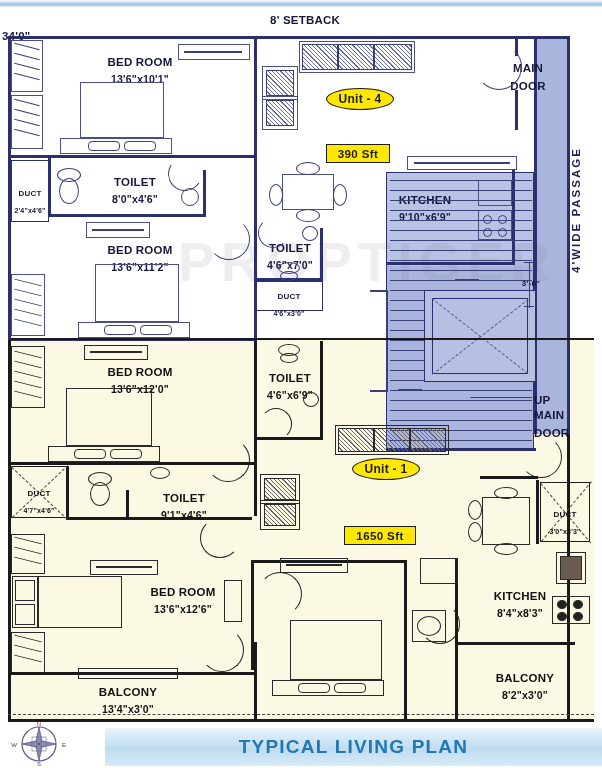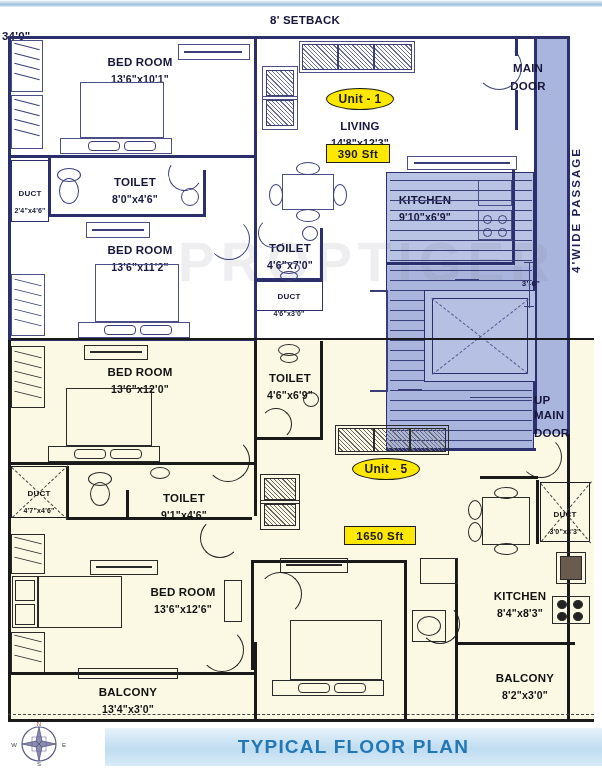--- a/index.html
+++ b/index.html
@@ -167,24 +167,21 @@
   <div class="thin" style="left:14px;top:312px;width:28px;height:1px;transform:rotate(14deg);"></div>
   <div class="thin" style="left:14px;top:322px;width:28px;height:1px;transform:rotate(14deg);"></div>
   <div class="boxt" style="left:95px;top:264px;width:84px;height:58px;"></div>
   <div class="boxt" style="left:78px;top:322px;width:112px;height:16px;"></div>
   <div class="rnd" style="left:104px;top:325px;width:32px;height:10px;"></div>
   <div class="rnd" style="left:140px;top:325px;width:32px;height:10px;"></div>
   <div class="boxt" style="left:86px;top:222px;width:64px;height:16px;"></div>
   <div class="thin" style="left:92px;top:229px;width:52px;height:2px;"></div>
   <div class="door" style="left:208px;top:218px;width:42px;height:42px;transform:rotate(-90deg);"></div>
 
-  <div class="tag" style="left:326px;top:88px;width:66px;height:20px;">Unit - 1</div>
-  <div class="lbl" style="left:310px;top:116px;width:100px;">
-    <span class="t">LIVING</span><br>
-    <span class="d">14'8"x12'3"</span></div>
+  <div class="tag" style="left:326px;top:88px;width:66px;height:20px;">Unit - 4</div>
   <div class="sft" style="left:326px;top:144px;width:62px;height:17px;">390 Sft</div>
 
   <div class="hatch" style="left:302px;top:44px;width:36px;height:26px;"></div>
   <div class="hatch" style="left:338px;top:44px;width:36px;height:26px;"></div>
   <div class="hatch" style="left:374px;top:44px;width:38px;height:26px;"></div>
   <div class="boxt" style="left:299px;top:41px;width:116px;height:32px;"></div>
   <div class="hatch" style="left:266px;top:70px;width:28px;height:26px;"></div>
   <div class="hatch" style="left:266px;top:100px;width:28px;height:26px;"></div>
   <div class="boxt" style="left:262px;top:66px;width:36px;height:34px;"></div>
   <div class="boxt" style="left:262px;top:96px;width:36px;height:34px;"></div>
@@ -365,21 +362,21 @@
   <div class="wk" style="left:251px;top:560px;width:3px;height:110px;"></div>
   <div class="doork" style="left:200px;top:628px;width:44px;height:44px;transform:rotate(-90deg);"></div>
   <div class="boxtk" style="left:224px;top:580px;width:18px;height:42px;"></div>
 
   <div class="wk" style="left:11px;top:672px;width:243px;height:3px;"></div>
   <div class="boxtk" style="left:78px;top:668px;width:100px;height:11px;"></div>
   <div class="lbl k" style="left:68px;top:682px;width:120px;">
     <span class="t">BALCONY</span><br>
     <span class="d">13'4"x3'0"</span></div>
 
-  <div class="tag" style="left:352px;top:458px;width:66px;height:20px;">Unit - 5</div>
+  <div class="tag" style="left:352px;top:458px;width:66px;height:20px;">Unit - 1</div>
   <div class="sft" style="left:344px;top:526px;width:70px;height:17px;">1650 Sft</div>
 
   <div class="hatchk" style="left:338px;top:428px;width:36px;height:24px;"></div>
   <div class="hatchk" style="left:374px;top:428px;width:36px;height:24px;"></div>
   <div class="hatchk" style="left:410px;top:428px;width:36px;height:24px;"></div>
   <div class="boxtk" style="left:335px;top:425px;width:114px;height:30px;"></div>
   <div class="hatchk" style="left:264px;top:478px;width:32px;height:22px;"></div>
   <div class="hatchk" style="left:264px;top:504px;width:32px;height:22px;"></div>
   <div class="boxtk" style="left:260px;top:474px;width:40px;height:30px;"></div>
   <div class="boxtk" style="left:260px;top:500px;width:40px;height:30px;"></div>
@@ -430,21 +427,21 @@
   <div class="boxtk" style="left:412px;top:610px;width:34px;height:32px;"></div>
   <div class="ellipk" style="left:417px;top:616px;width:24px;height:20px;"></div>
 
   <div class="wk" style="left:254px;top:470px;width:3px;height:46px;"></div>
   <div class="wk" style="left:254px;top:642px;width:3px;height:78px;"></div>
   <div class="wk" style="left:455px;top:644px;width:3px;height:76px;"></div>
 </div>
 
 <div class="footer"></div>
 <div class="fbar"></div>
-<div class="ftitle">TYPICAL FLOOR PLAN</div>
+<div class="ftitle">TYPICAL LIVING PLAN</div>
 
 <div class="compass">
   <svg width="62" height="46" viewBox="0 0 62 46">
     <circle cx="31" cy="24" r="17" fill="none" stroke="#5b5b8a" stroke-width="1.2"></circle>
     <polygon points="31,7 34,21 31,24 28,21" fill="#8a8ab0" stroke="#4a4a7a" stroke-width=".7"></polygon>
     <polygon points="31,41 34,27 31,24 28,27" fill="#8a8ab0" stroke="#4a4a7a" stroke-width=".7"></polygon>
     <polygon points="14,24 28,27 31,24 28,21" fill="#8a8ab0" stroke="#4a4a7a" stroke-width=".7"></polygon>
     <polygon points="48,24 34,27 31,24 34,21" fill="#8a8ab0" stroke="#4a4a7a" stroke-width=".7"></polygon>
     <rect x="24" y="17" width="14" height="14" fill="none" stroke="#6a6a9a" stroke-width=".6"></rect>
     <text x="31" y="6" font-size="6" fill="#b03a3a" text-anchor="middle" font-family="'Liberation Sans',sans-serif">N</text>

